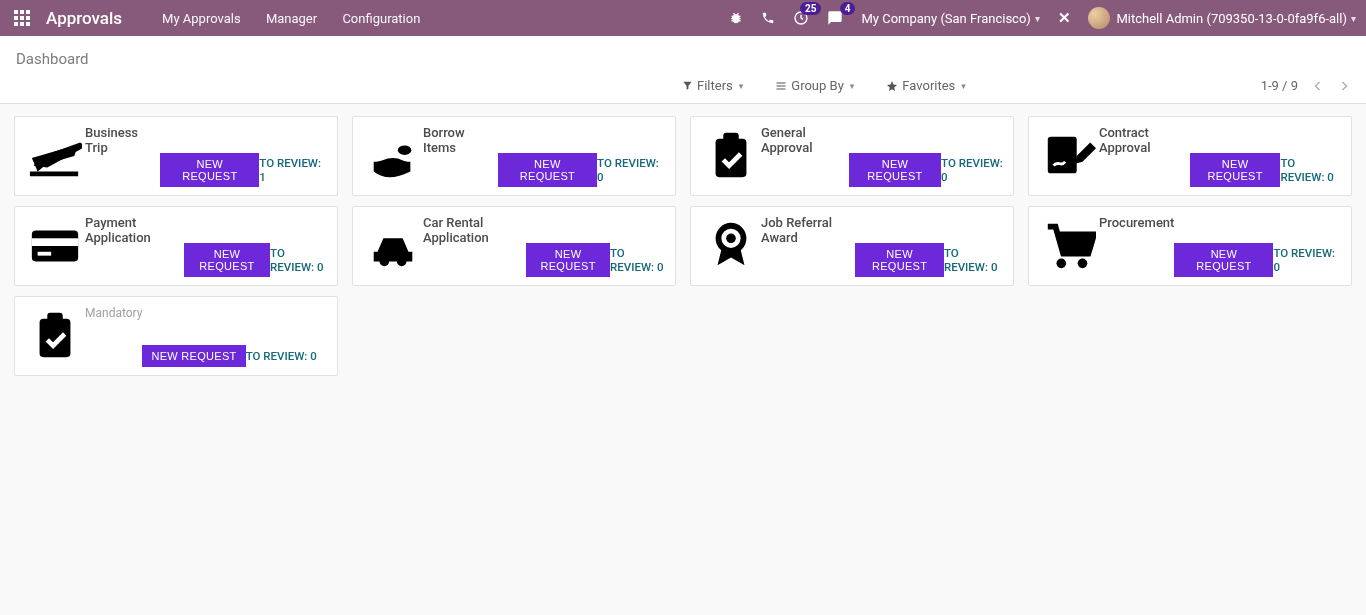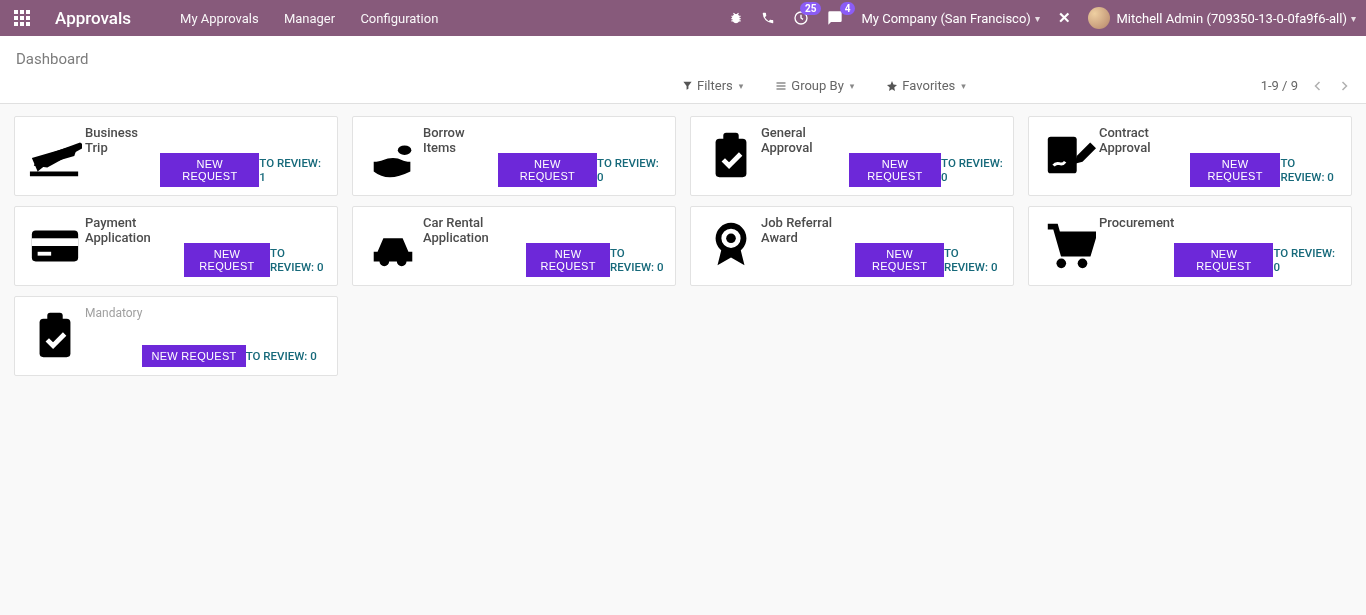--- a/index.html
+++ b/index.html
@@ -1,27 +1,27 @@
 <!DOCTYPE html>
 <html><head>
 <meta charset="utf-8">
 <style>
 * { box-sizing: border-box; margin: 0; padding: 0; }
 body { font-family: -apple-system, BlinkMacSystemFont, "Segoe UI", Roboto, sans-serif; background: #f9f9f9; width: 1366px; height: 615px; overflow: hidden; }
 
 
-.nav { background: #875a7b; height: 36px; display: flex; align-items: center; color: #fff; font-size: 13px; padding: 0 10px; gap: 9px; }
+.nav { background: #875a7b; height: 36px; display: flex; align-items: center; color: #fff; font-size: 13px; padding: 0 10px; }
 .nav .apps { width: 24px; height: 24px; display: flex; align-items: center; justify-content: center; margin-right: 12px; cursor: pointer; }
 .nav .brand { font-size: 17px; font-weight: 500; margin-right: 40px; }
 .nav .menu a { color: #fff; text-decoration: none; margin-right: 22px; font-size: 13px; opacity: 0.95; }
 .nav .spacer { flex: 1; }
 .nav .sys { display: flex; align-items: center; gap: 18px; }
 .nav .sys > * { display: flex; align-items: center; cursor: pointer; }
 .nav .badge-wrap { position: relative; }
-.nav .badge { position: absolute; top: -8px; right: -12px; background: #8b5cf6; color: #fff; border-radius: 8px; font-size: 10px; padding: 1px 5px; font-weight: bold; }
+.nav .badge { position: absolute; top: -8px; right: -12px; background: #4c1d95; color: #fff; border-radius: 8px; font-size: 10px; padding: 1px 5px; font-weight: bold; }
 .nav .company { font-size: 13px; }
 .nav .avatar { width: 22px; height: 22px; border-radius: 50%; background: radial-gradient(circle at 30% 30%, #eecfa1, #b5856a); margin-right: 6px; }
 .nav .caret { font-size: 10px; margin-left: 4px; opacity: .8; }
 
 
 .ctrl { background: #fff; border-bottom: 1px solid #e0e0e0; padding: 10px 16px 0 16px; }
 .row1 { display: flex; align-items: flex-start; }
 .crumb { font-size: 15px; color: #7c7c7c; padding-top: 4px; }
 .search-wrap { margin-left: auto; width: 676px; position: relative; }
 .search-wrap input { width: 100%; border: none; border-bottom: 1px solid #cfcfcf; font-size: 13px; padding: 4px 28px 6px 2px; outline: none; background: transparent; }

